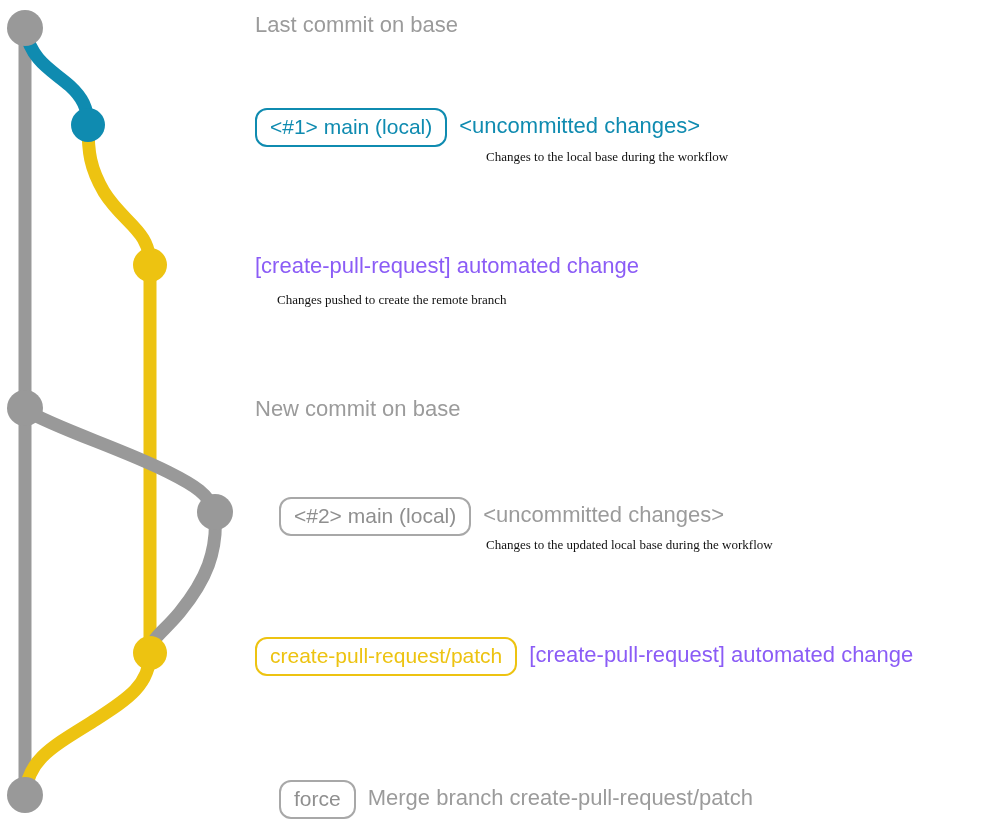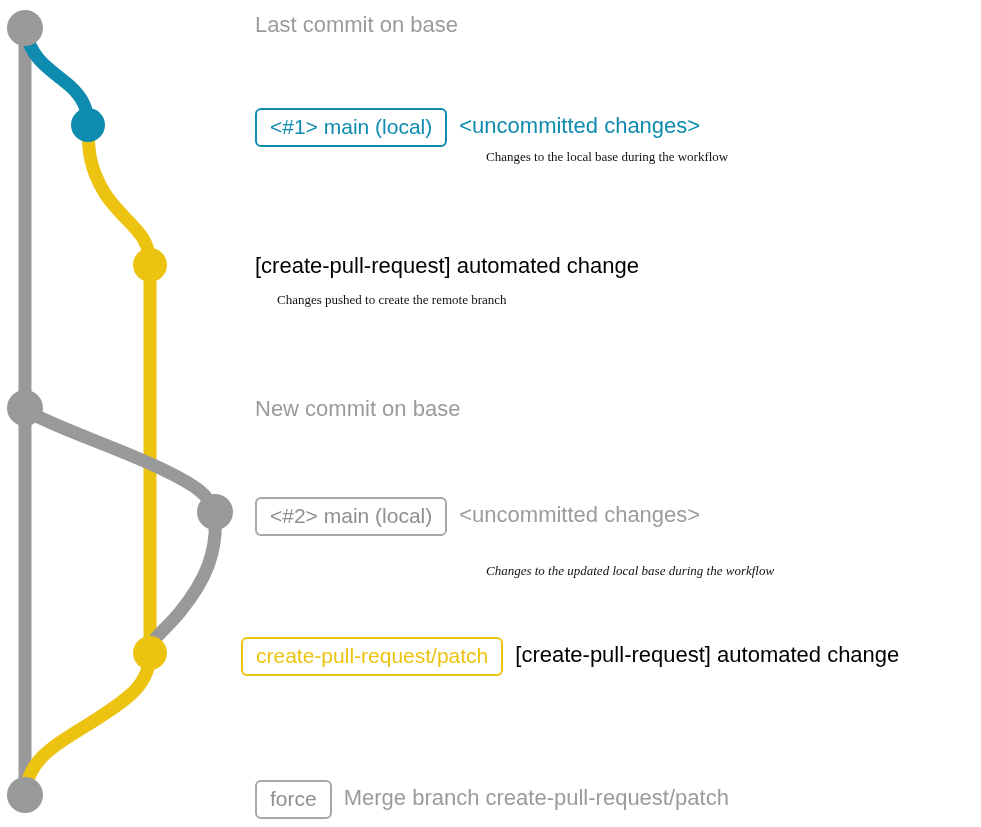--- a/index.html
+++ b/index.html
@@ -36,40 +36,40 @@
   .row {
     position: absolute;
     display: flex;
     align-items: flex-start;
     white-space: nowrap;
   }
 
   .pill {
     display: inline-block;
     border: 2px solid #999999;
-    border-radius: 6px;
+    border-radius: 12px;
     padding: 5px 13px 6px 13px;
     font-size: 21px;
     line-height: 24px;
     color: #999999;
     background: #ffffff;
     box-sizing: border-box;
   }
   .pill.blue { border-color: #0f8bb0; color: #0f8bb0; }
   .pill.yellow { border-color: #edc311; color: #edc311; }
-  .pill.gray { border-color: #a8a8a8; color: #8f8f8f; }
+  .pill.gray { border-color: #a8a8a8; color: #8f8f8f; margin-left: 24px; }
 
   .headline {
     font-size: 22px;
     line-height: 26px;
     white-space: nowrap;
   }
   .headline.gray { color: #9b9b9b; }
   .headline.blue { color: #0f8bb0; }
-  .headline.yellow { color: #000000; }
+  .headline.yellow { color: #8b5cf6; }
 
   .pill + .headline { margin-left: 12px; padding-top: 5px; }
 
   .subtext {
     position: absolute;
     font-family: "Liberation Serif", serif;
     font-size: 13px;
     line-height: 22px;
     color: #111111;
     white-space: nowrap;
@@ -121,23 +121,23 @@
   <div class="subtext" style="left:277px; top:289px;">Changes pushed to create the remote branch</div>
 
   <div class="row" style="left:255px; top:396px;">
     <span class="headline gray">New commit on base</span>
   </div>
 
   <div class="row" style="left:255px; top:497px;">
     <span class="pill gray">&lt;#2&gt; main (local)</span>
     <span class="headline gray">&lt;uncommitted changes&gt;</span>
   </div>
-  <div class="subtext" style="left:486px; top:560px;font-style:italic;">Changes to the updated local base during the workflow</div>
+  <div class="subtext" style="left:486px; top:534px;">Changes to the updated local base during the workflow</div>
 
-  <div class="row" style="left:241px; top:637px;">
+  <div class="row" style="left:255px; top:637px;">
     <span class="pill yellow">create-pull-request/patch</span>
     <span class="headline yellow">[create-pull-request] automated change</span>
   </div>
 
   <div class="row" style="left:255px; top:780px;">
     <span class="pill gray">force</span>
     <span class="headline gray">Merge branch create-pull-request/patch</span>
   </div>
 
 </div>

